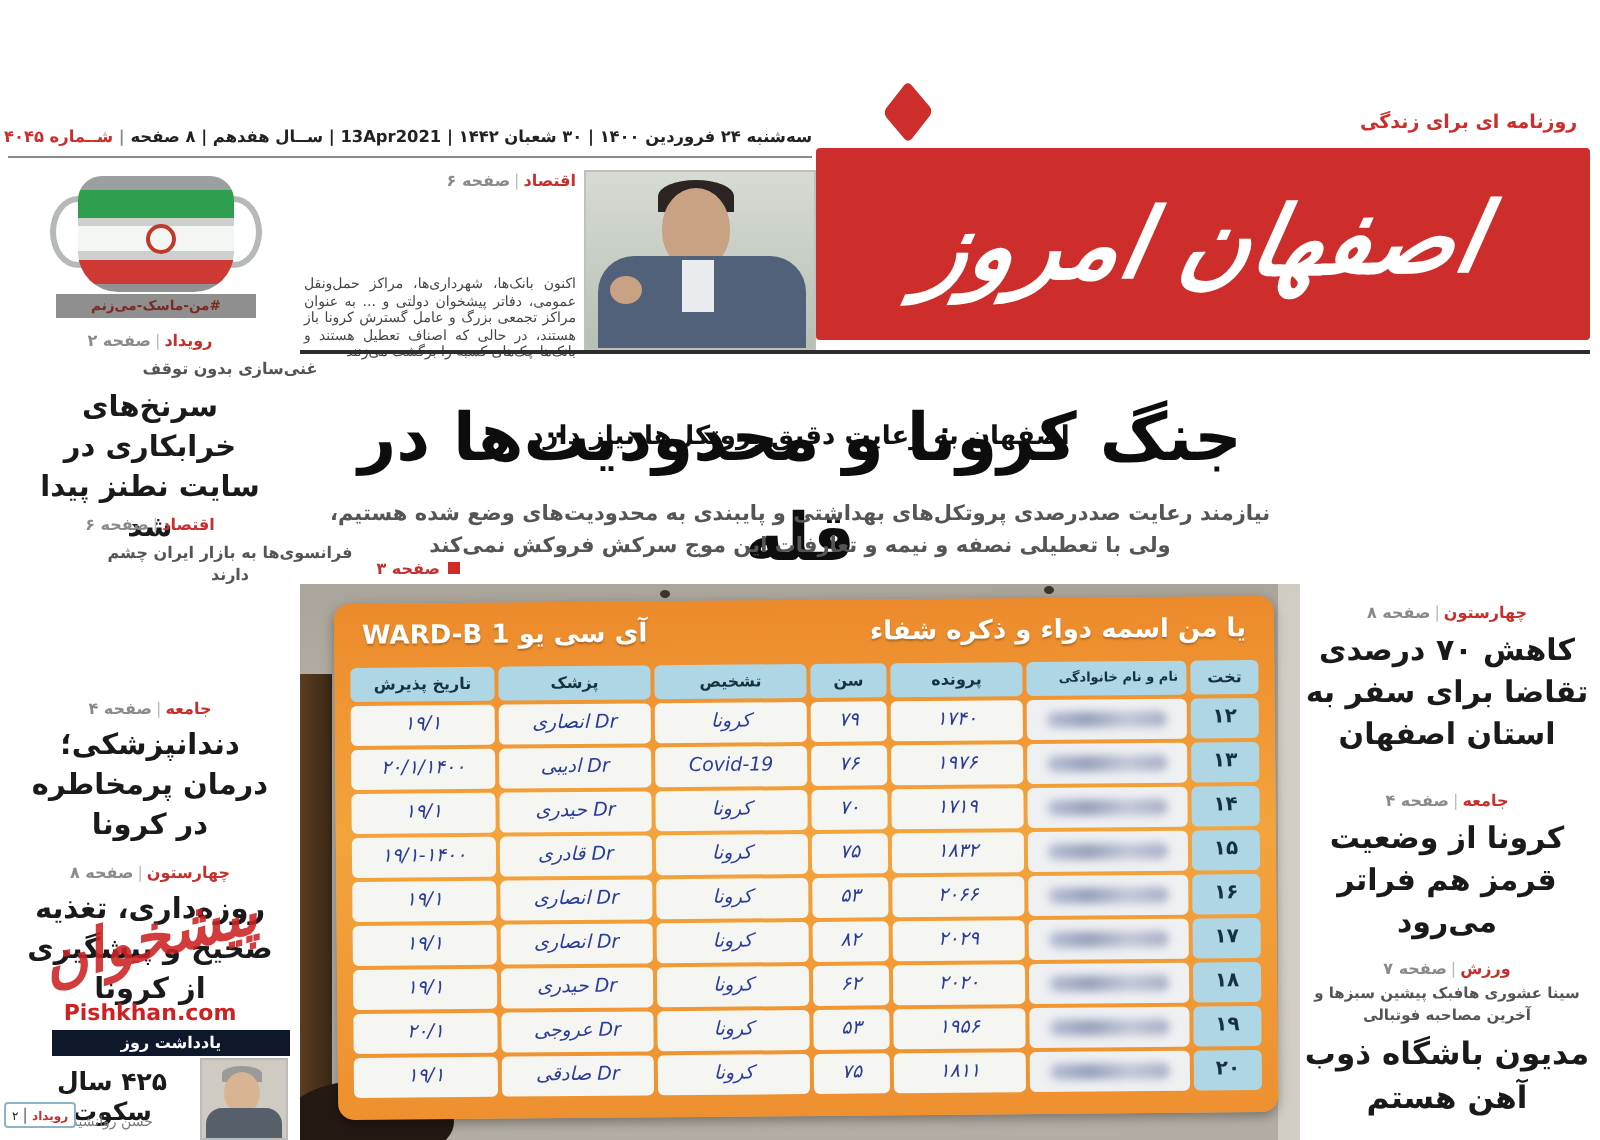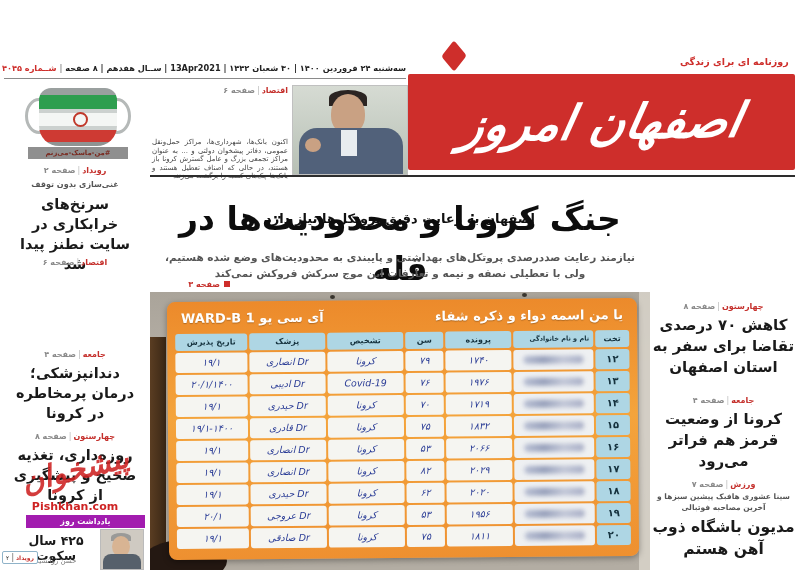--- a/index.html
+++ b/index.html
@@ -3,21 +3,21 @@
 <meta charset="utf-8">
 <style>
   html,body{margin:0;padding:0;background:#e8e8e8;}
   .page{position:relative;width:800px;height:570px;margin:0 auto;background:#ffffff;
         font-family:"DejaVu Sans",sans-serif;direction:rtl;overflow:hidden;color:#1a1a1a;}
   .abs{position:absolute;}
   .ctr{text-align:center;}
   .tag{font-size:8px;font-weight:bold;color:#8a8a8a;letter-spacing:0;}
   .tag .sec{color:#c5302c;}
   .tag .sep{color:#bbb;padding:0 2px;font-weight:normal;}
-  .kick{font-size:8px;font-weight:bold;color:#555;}
+  .kick{font-size:8px;font-weight:bold;color:#555;margin-left:40px;}
   
   .mast{background:#ce2e2b;border-radius:2px;}
   .logo-script{width:100%;height:100%;display:flex;align-items:center;justify-content:center;
     color:#fff;font-weight:bold;font-size:48px;transform:skewX(-12deg) rotate(-1deg);
     font-style:italic;white-space:nowrap;}
   .diamond{background:#ce2e2b;transform:rotate(50deg) skewX(12deg);border-radius:3px;}
   .tagline{color:#ce2e2b;font-weight:bold;font-size:9.5px;}
   .dateline{font-size:8.2px;color:#222;white-space:nowrap;font-weight:bold;}
   .dateline .issue{color:#ce2e2b;}
   .rule{background:#8a8a8a;}
@@ -44,21 +44,21 @@
   .mask-body{position:absolute;left:9px;right:9px;top:0;bottom:0;border-radius:12px 12px 20px 20px;overflow:hidden;
     background:linear-gradient(180deg,#9aa09f 0%,#9aa09f 12%,#2e9e4f 12%,#2e9e4f 36%,#ccd1cf 36%,#ccd1cf 43%,
     #f4f6f4 43%,#f4f6f4 65%,#ccd1cf 65%,#ccd1cf 72%,#ce3a33 72%,#ce3a33 93%,#8f9493 93%,#8f9493 100%);}
   .emblem{position:absolute;left:50%;top:50%;width:11px;height:11px;margin:-5px 0 0 -5px;
     border:2px solid #c0392b;border-radius:50%;}
   .mask-caption{background:#8f8f8f;color:#7a2a20;font-size:6.8px;font-weight:bold;line-height:12px;}
   
   .l-title{font-size:14.5px;line-height:20px;font-weight:bold;}
   .wmark{color:#ce2222;font-weight:bold;font-style:italic;font-size:30px;transform:rotate(-14deg);opacity:.88;white-space:nowrap;}
   .wmark-url{color:#ce2222;font-weight:bold;font-size:11px;}
-  .notebar{background:#a21caf;color:#fff;font-size:8px;font-weight:bold;line-height:13px;}
+  .notebar{background:#0f172a;color:#fff;font-size:8px;font-weight:bold;line-height:13px;}
   .note-title{font-size:12.5px;font-weight:bold;}
   .note-author{font-size:7px;color:#777;}
   .chip{border:1px solid #8fb3c9;font-size:6px;padding:1px 3px;border-radius:2px;background:#fff;}
   .portrait{background:#cfcac2;overflow:hidden;border:1px solid #bbb;}
   .pt-head{position:absolute;left:11px;top:6px;width:18px;height:21px;background:#d8b493;border-radius:50%;}
   .pt-hair{position:absolute;left:10px;top:3px;width:20px;height:8px;background:#9a9a98;border-radius:50% 50% 0 0;}
   .pt-body{position:absolute;left:2px;top:24px;width:38px;height:15px;background:#56606b;border-radius:8px 8px 0 0;}
   
   .r-title{font-size:15px;line-height:21px;font-weight:bold;}
   .r-kick{font-size:7.5px;line-height:10.5px;font-weight:bold;color:#555;}
@@ -139,20 +139,21 @@
 
   <div class="abs ctr tag" style="left:10px;top:166px;width:130px;">
     <span class="sec">رویداد</span><span class="sep">|</span><span>صفحه ۲</span>
   </div>
   <div class="abs ctr kick" style="left:10px;top:180px;width:130px;">غنی‌سازی بدون توقف</div>
   <div class="abs ctr l-title" style="left:10px;top:194px;width:130px;">سرنخ‌های خرابکاری در سایت نطنز پیدا شد</div>
 
   <div class="abs ctr tag" style="left:10px;top:258px;width:130px;">
     <span class="sec">اقتصاد</span><span class="sep">|</span><span>صفحه ۶</span>
   </div>
+  <div class="abs ctr kick" style="left:10px;top:271px;width:130px;line-height:11px;">فرانسوی‌ها به بازار ایران چشم دارند</div>
 
   <div class="abs ctr tag" style="left:10px;top:350px;width:130px;">
     <span class="sec">جامعه</span><span class="sep">|</span><span>صفحه ۴</span>
   </div>
   <div class="abs ctr l-title" style="left:10px;top:363px;width:130px;">دندانپزشکی؛ درمان پرمخاطره در کرونا</div>
 
   <div class="abs ctr tag" style="left:10px;top:432px;width:130px;">
     <span class="sec">چهارستون</span><span class="sep">|</span><span>صفحه ۸</span>
   </div>
   <div class="abs ctr l-title" style="left:10px;top:445px;width:130px;">روزه‌داری، تغذیه صحیح و پیشگیری از کرونا</div>

